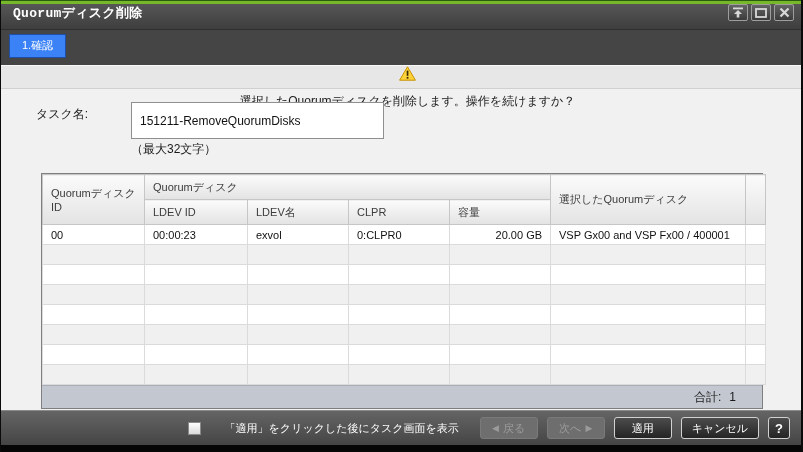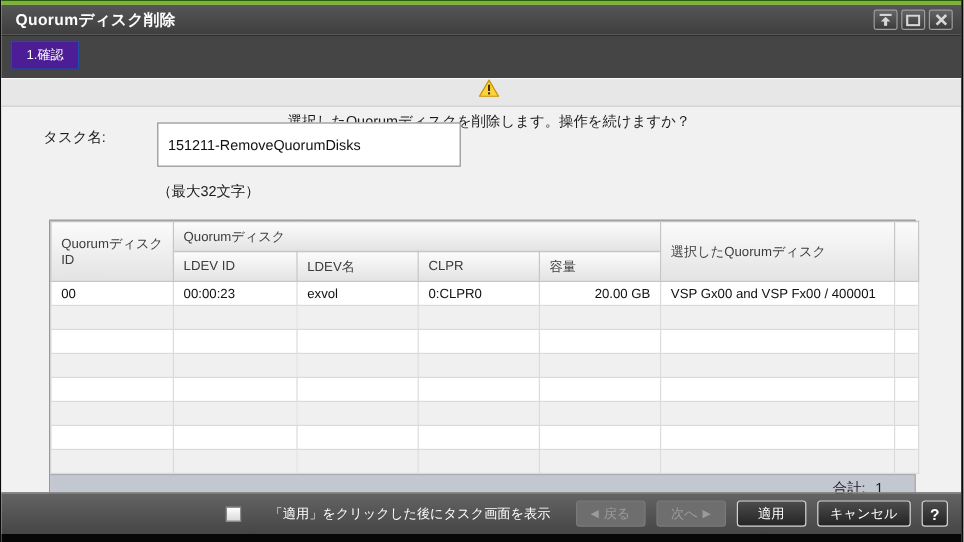--- a/index.html
+++ b/index.html
@@ -4,42 +4,42 @@
 <style>
   * { margin:0; padding:0; box-sizing:border-box; }
   html,body { width:803px; }
   body { font-family:"Liberation Sans","DejaVu Sans",sans-serif; background:#d8d8d8; }
 
   .dialog { width:803px; height:452px; border-left:1px solid #0a0a0a; border-right:2px solid #0a0a0a;
             display:flex; flex-direction:column; overflow:hidden; background:#f1f1f1; }
 
   .green-bar { height:4px; background:linear-gradient(to bottom,#2c5a10 0 30%,#76b82a 30% 100%); }
 
-  .titlebar { height:26px; background:linear-gradient(#565656,#3e3e3e); display:flex; align-items:center;
-              padding:0 7px 0 12px; border-bottom:1px solid #2e2e2e; }
+  .titlebar { height:26px; background:linear-gradient(#565656,#3e3e3e); display:flex; align-items:flex-start;
+              padding:0 7px 0 12px; border-bottom:1px solid #2e2e2e;font-family:Liberation Mono, monospace; }
   .title { color:#ffffff; font-weight:bold; font-size:13px; letter-spacing:.3px; }
   .win-buttons { margin-left:auto; display:flex; gap:3px; }
   .win-btn { width:20px; height:17px; background:linear-gradient(#646464,#3b3b3b); border:1px solid #9e9e9e;
              border-radius:2px; display:flex; align-items:center; justify-content:center; cursor:pointer; }
   .win-btn svg { display:block; }
 
   .stepbar { height:35px; background:#454545; padding:4px 0 0 8px; }
-  .step-tab { display:inline-block; background:#4c1d95; color:#fff; font-size:11px; padding:3px 12px 4px;
+  .step-tab { display:inline-block; background:#3b82f6; color:#fff; font-size:11px; padding:3px 12px 4px;
               border:1px solid #1d4ea8; }
 
   .content { background:#f1f1f1; height:345px; }
 
   .warning-strip { height:24px; background:#e7e7e7; border-bottom:1px solid #d0d0d0; border-top:1px solid #f8f8f8;
                    display:flex; align-items:center; gap:9px; padding-left:13px; font-size:12px; color:#1a1a1a;flex-direction:column; }
 
   .task-block { display:flex; margin:13px 0 0 35px; }
   .task-label { width:95px; font-size:12px; color:#1a1a1a; padding-top:4px; }
   .task-input { width:253px; height:37px; border:1px solid #8f8f8f; font-size:12px; padding:0 8px;
                 background:#fff; color:#111; font-family:"Liberation Sans","DejaVu Sans",sans-serif; }
-  .task-hint { font-size:12px; margin-top:12px; color:#1a1a1a; }
+  .task-hint { font-size:12px; margin-top:2px; color:#1a1a1a; }
 
   .panel { margin:15px 38px 0 40px; border:1px solid #7f7f7f; background:#fff; }
   .panel-title { height:21px; background:linear-gradient(#8b919a,#5b6169); color:#fff; font-weight:bold;
                  font-size:12px; display:flex; align-items:center; padding-left:10px; border-bottom:1px solid #4c525a; }
   table { border-collapse:collapse; table-layout:fixed; width:100%; font-size:11px; }
   thead th { background:linear-gradient(#fbfbfb,#e3e3e3); border:1px solid #c6c6c6; font-weight:normal;
              color:#3c3c3c; text-align:left; padding:3px 8px; height:25px; vertical-align:middle; }
   tbody td { border:1px solid #dbdbdb; height:20px; padding:0 8px; color:#111; overflow:hidden; white-space:nowrap; }
   tbody tr.alt td { background:#f0f0f0; }
   tbody tr.plain td { background:#ffffff; }

